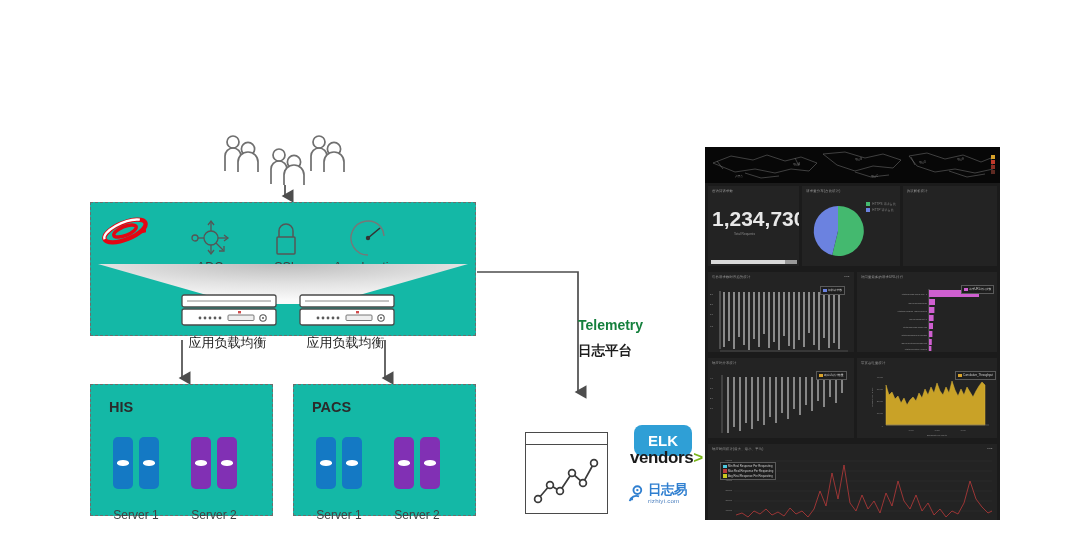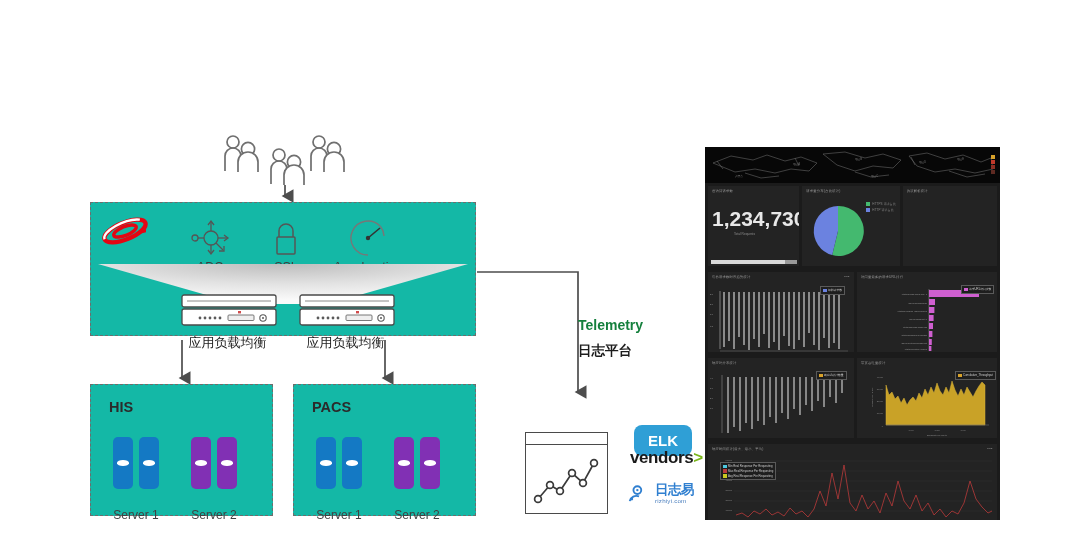--- a/index.html
+++ b/index.html
@@ -101,21 +101,21 @@
     border: 1.6px solid #4a4a4a; background: #fff;
   }
   #chart-card .card-head { height: 12px; border-bottom: 1.6px solid #4a4a4a; }
 
   .splunk-logo {
     position: absolute; left: 630px; top: 448px;
     font-size: 17px; font-weight: bold; color: #1a1a1a; letter-spacing: -.4px;
   }
   .splunk-logo .gt { color: #7bb61c; font-weight: bold; }
 
-  .rizhiyi { position: absolute; left: 628px; top: 483px; display: flex; align-items: center; gap: 10px; }
+  .rizhiyi { position: absolute; left: 628px; top: 483px; display: flex; align-items: center; gap: 3px; }
   .rizhiyi .rz-mark { width: 17px; height: 17px; }
   .rizhiyi .rz-text { line-height: 1; }
   .rizhiyi .rz-cn { font-size: 13.5px; font-weight: bold; color: #2f7fd0; letter-spacing: -.5px; }
   .rizhiyi .rz-en { font-size: 6.2px; color: #4b7fbe; letter-spacing: .2px; margin-top: 1px; }
 
   
   #dashboard {
     position: absolute; left: 705px; top: 147px; width: 295px; height: 373px;
     background: #1b1b1b; overflow: hidden;
   }

